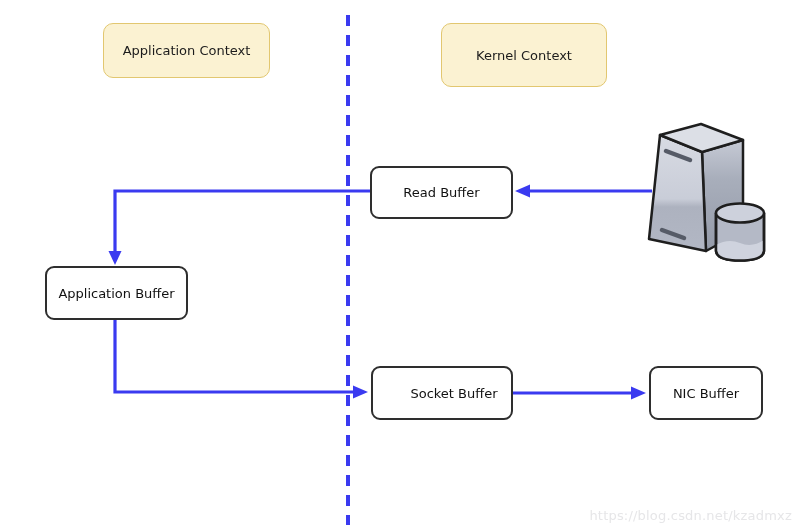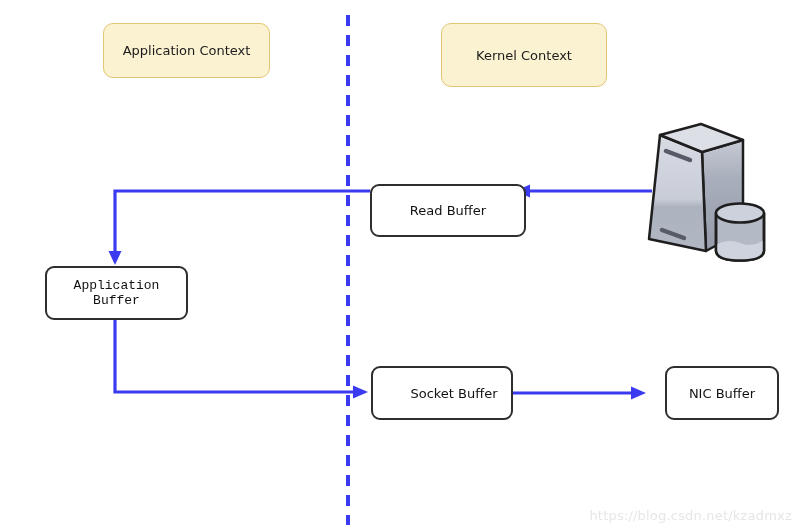--- a/index.html
+++ b/index.html
@@ -15,24 +15,24 @@
     font-size:13px; color:#1c1c1c; text-align:center;
   }
   .node {
     position:absolute; box-sizing:border-box;
     background:#ffffff; border:2px solid #2e2e2e; border-radius:9px;
     display:flex; align-items:center; justify-content:center;
     font-size:13px; color:#111111; text-align:center;
   }
   .ctx-app   { left:103px; top:23px;  width:167px; height:55px; }
   .ctx-kern  { left:441px; top:23px;  width:166px; height:64px; }
-  .n-read    { left:370px; top:166px; width:156px; height:53px;margin-top:18px; }
-  .n-appbuf  { left:45px;  top:266px; width:143px; height:54px;font-family:Liberation Mono, monospace; }
+  .n-read    { left:370px; top:166px; width:143px; height:53px; }
+  .n-appbuf  { left:45px;  top:266px; width:143px; height:54px; }
   .n-sock    { left:371px; top:366px; width:142px; height:54px;padding-left:24px; }
-  .n-nic     { left:649px; top:366px; width:114px; height:54px;margin-left:16px; }
+  .n-nic     { left:649px; top:366px; width:114px; height:54px; }
   .watermark {
     position:absolute; right:8px; bottom:8px;
     color:#e6e6e8; font-size:13px; letter-spacing:0.2px;margin-top:32px;
   }
 </style>
 </head>
 <body>
 
 <div class="canvas">
 

